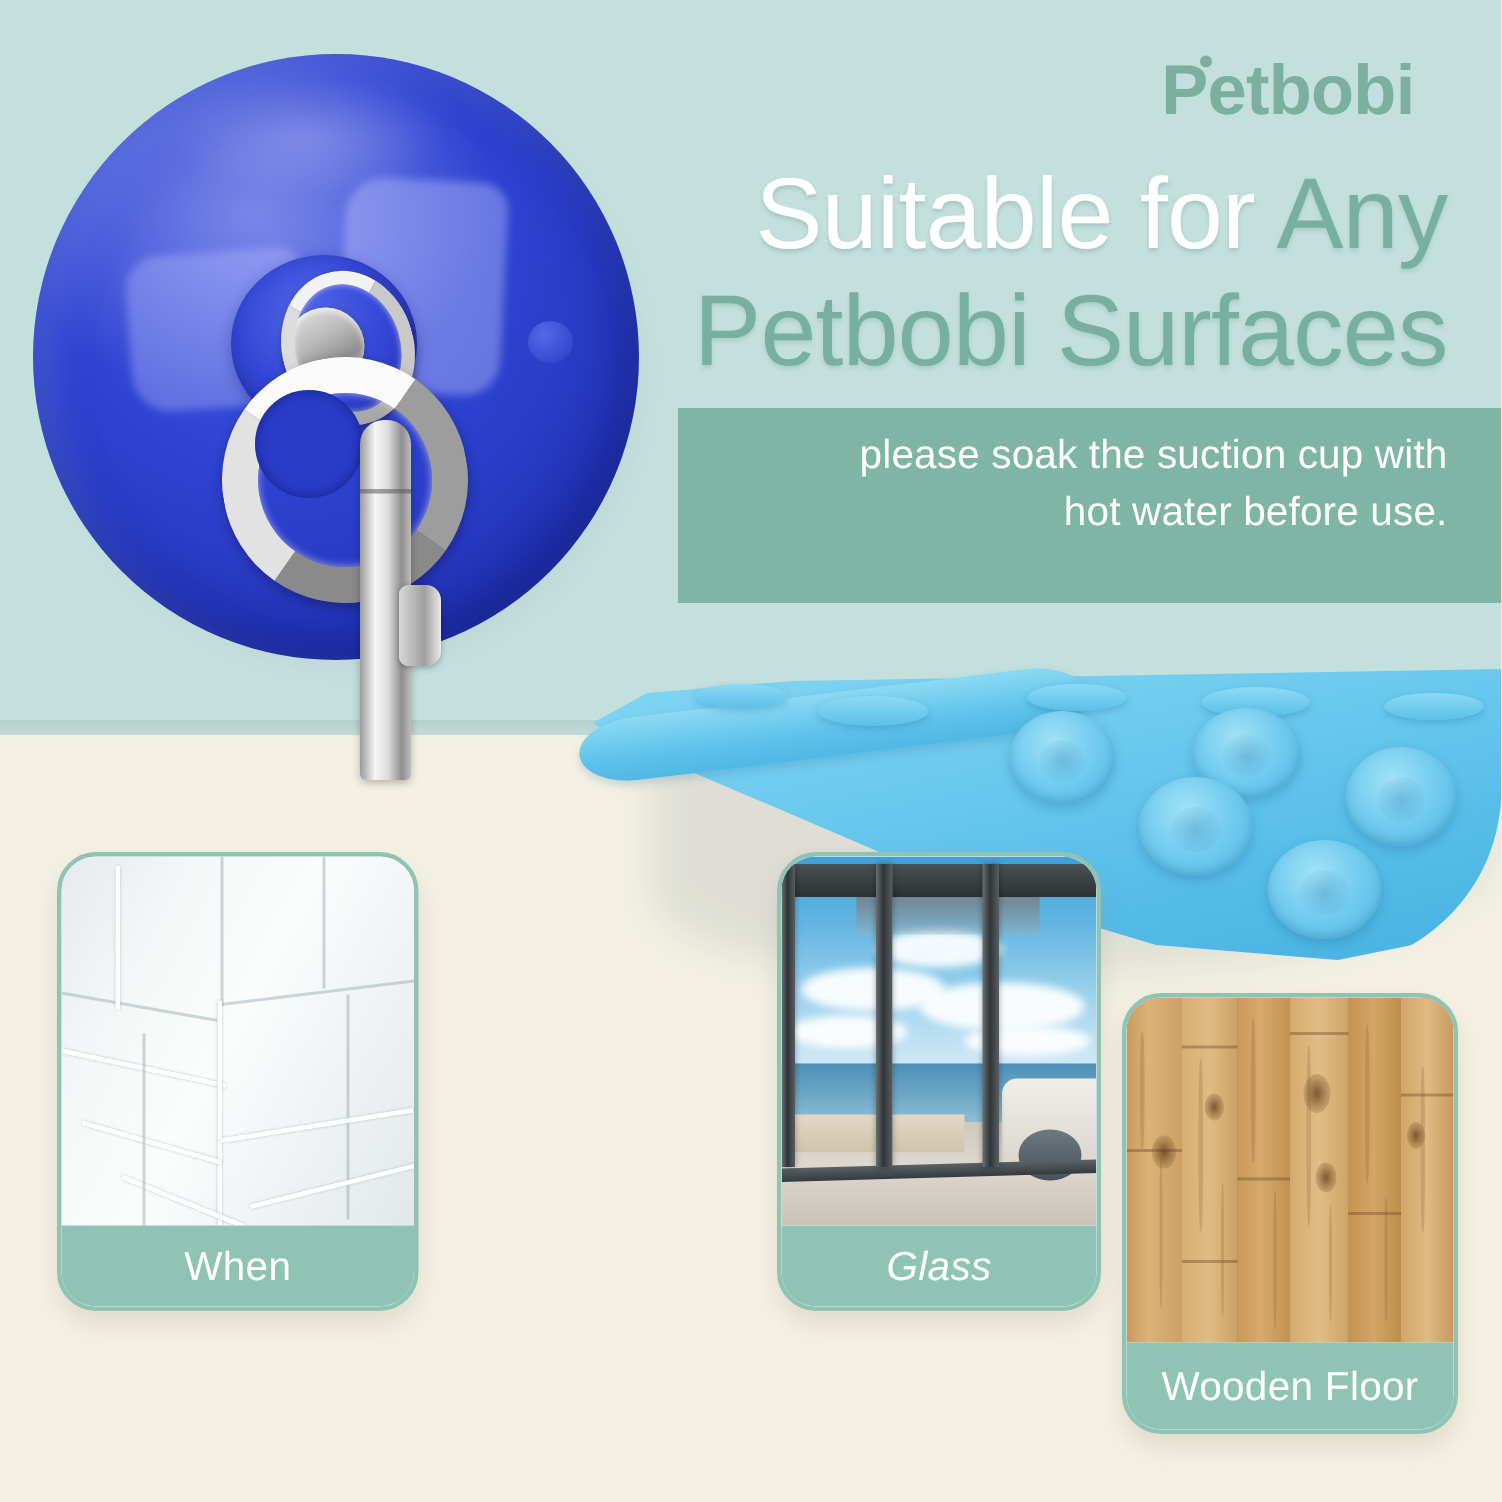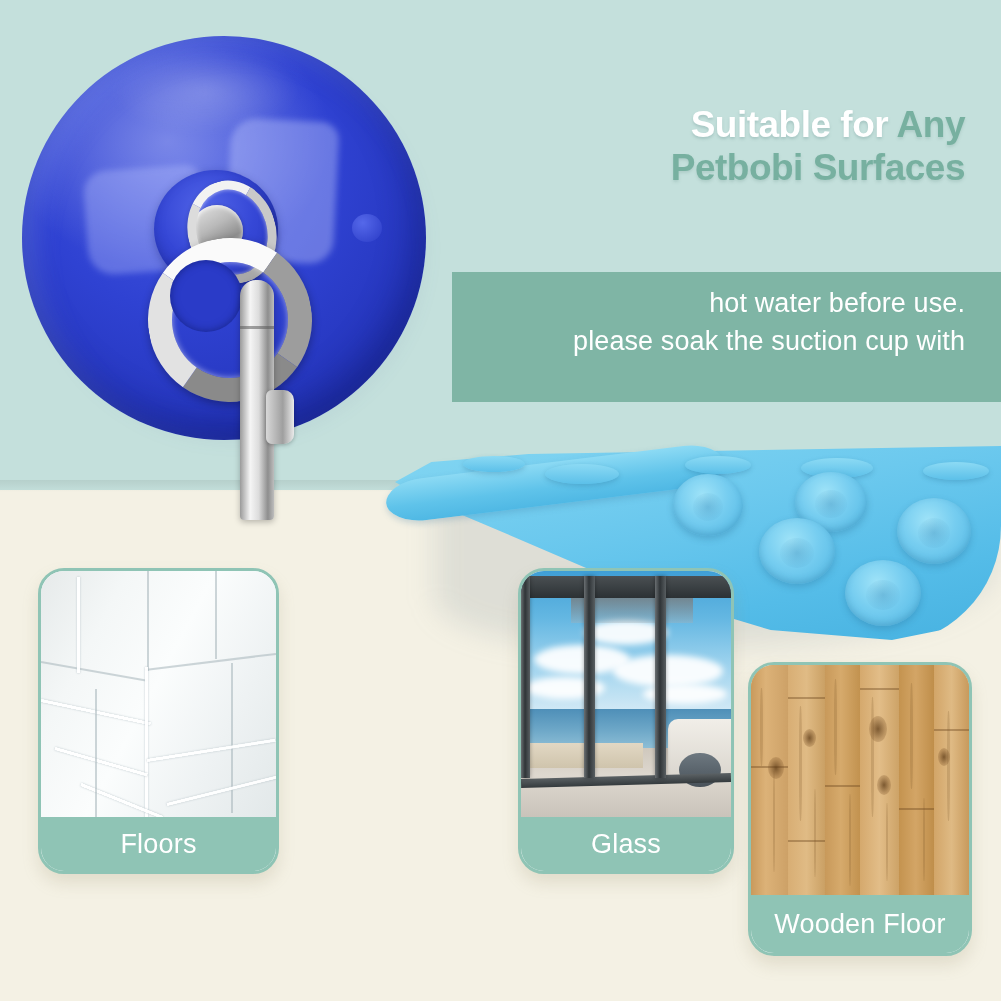--- a/index.html
+++ b/index.html
@@ -59,22 +59,22 @@
     background: #7bb09f;
   }
 
   
   .headline {
     position: absolute;
     right: 36px;
     top: 104px;
     width: 620px;
     text-align: right;
-    font-size: 37px;
-    font-weight: bold;
+    font-size: 67px;
+    font-weight: normal;
     line-height: 1.16;
     letter-spacing: -0.5px;
     white-space: nowrap;
   }
   .headline .hl-line { display: block; }
   .hl-white {
     color: #ffffff;
     text-shadow: 0 2px 3px rgba(110,150,145,0.35);
   }
   .hl-green {
@@ -441,30 +441,34 @@
   }
 </style>
 </head>
 <body>
 
 <div id="page">
 
   <div class="header-band"></div>
   <div class="header-band-shadow"></div>
 
+  <div class="brand">
+    <span class="brand-dot"></span>
+    <span>Petbobi</span>
+  </div>
 
   <div class="headline">
     <span class="hl-line"><span class="hl-white">Suitable for </span><span class="hl-green">Any</span></span>
     <span class="hl-line hl-green">Petbobi Surfaces</span>
   </div>
 
   <div class="note-band">
     <div class="note-text">
+      <span class="note-line">please soak the suction cup with</span>
       <span class="note-line">hot water before use.</span>
-      <span class="note-line">please soak the suction cup with</span>
     </div>
   </div>
 
   <div class="hero-cup">
     <div class="cup-shadow"></div>
     <div class="cup-disc"></div>
     <div class="cup-hi-top"></div>
     <div class="cup-hi1"></div>
     <div class="cup-hi2"></div>
     <div class="cup-nub"></div>
@@ -509,21 +513,21 @@
         <div class="tline tline-d" style="left:174px; top:0; width:2px; height:88px;"></div>
         <div class="tline" style="left:104px; top:96px; width:3px; height:152px;"></div>
         <div class="tline tline-d" style="left:190px; top:92px; width:2px; height:150px;"></div>
         <div class="tline" style="left:14px; top:176px; width:96px; height:3px; transform:rotate(16deg); transform-origin:left center;"></div>
         <div class="tline" style="left:106px; top:188px; width:130px; height:3px; transform:rotate(-9deg); transform-origin:left center;"></div>
         <div class="tline" style="left:40px; top:212px; width:88px; height:3px; transform:rotate(22deg); transform-origin:left center;"></div>
         <div class="tline" style="left:126px; top:232px; width:114px; height:3px; transform:rotate(-14deg); transform-origin:left center;"></div>
         <div class="tline tline-d" style="left:54px; top:118px; width:2px; height:130px;"></div>
       </div>
     </div>
-    <div class="card-caption" style="height:54px;">Floors</div>
+    <div class="card-caption" style="height:54px;">When</div>
   </div>
 
 
   <div class="card" style="left:518px; top:568px; width:210px; height:300px;">
     <div class="card-media" style="bottom:54px;">
       <div class="art-glass">
         <div class="g-sky"></div>
         <div class="g-cloud" style="left:6%;  top:30%; width:46%; height:12%;"></div>
         <div class="g-cloud" style="left:30%; top:20%; width:40%; height:10%;"></div>
         <div class="g-cloud" style="left:44%; top:34%; width:52%; height:13%;"></div>
@@ -535,21 +539,21 @@
         <div class="g-bed"></div>
         <div class="g-pouf"></div>
         <div class="g-header-beam"></div>
         <div class="g-soffit"></div>
         <div class="g-sill"></div>
         <div class="g-mullion" style="left:30%;"></div>
         <div class="g-mullion" style="left:64%;"></div>
         <div class="g-mullion" style="left:0%; width:9px;"></div>
       </div>
     </div>
-    <div class="card-caption" style="height:54px;">Glass</div>
+    <div class="card-caption" style="height:54px;font-style:italic;">Glass</div>
   </div>
 
   <div class="card" style="left:748px; top:662px; width:218px; height:288px;">
     <div class="card-media" style="bottom:58px;">
       <div class="art-wood">
         <div class="plank" style="left:0;    width:17%; background:linear-gradient(to right, #c99a5c, #dcb278 40%, #cda167);"></div>
         <div class="plank" style="left:17%;  width:17%; background:linear-gradient(to right, #d8ae74, #e0bb85 50%, #caa064);"></div>
         <div class="plank" style="left:34%;  width:16%; background:linear-gradient(to right, #c8995a, #d6aa6c 45%, #c2924f);"></div>
         <div class="plank" style="left:50%;  width:18%; background:linear-gradient(to right, #d5a96d, #e2bd88 50%, #cda367);"></div>
         <div class="plank" style="left:68%;  width:16%; background:linear-gradient(to right, #c4934f, #d3a566 48%, #bf8e4a);"></div>

